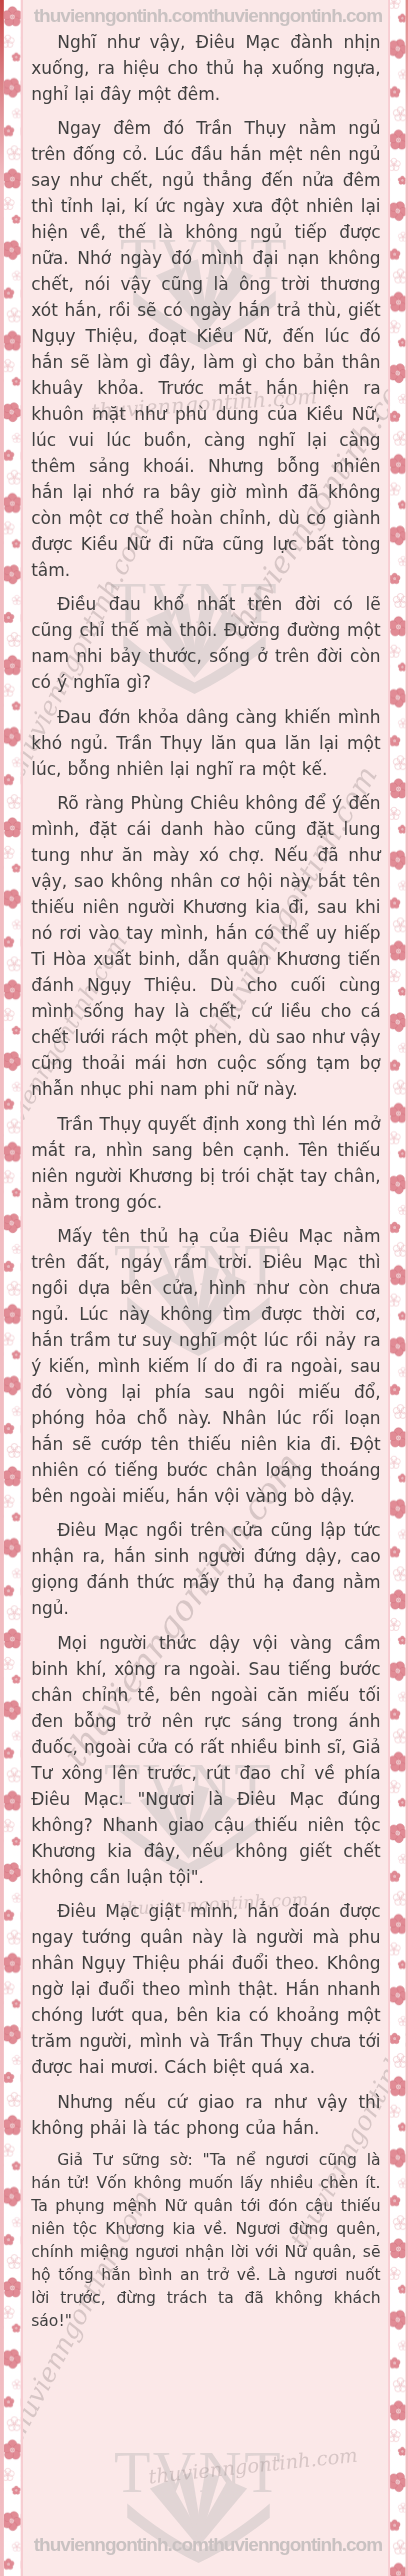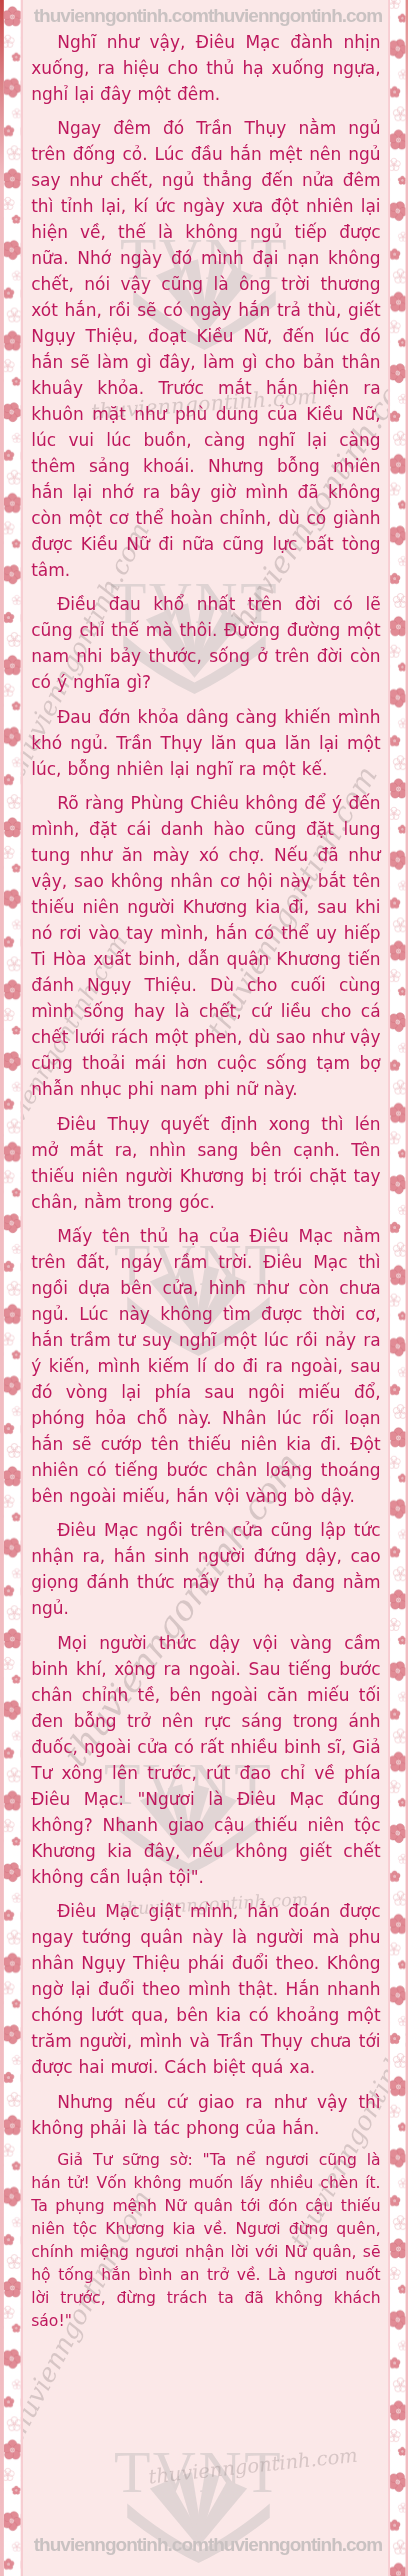--- a/index.html
+++ b/index.html
@@ -26,21 +26,21 @@
     color:rgba(148,132,132,0.34);
   }
   .wm-logo{position:absolute;z-index:0;opacity:.55;}
   
   .content{
     position:absolute;left:23.4px;top:0;width:365px;box-sizing:border-box;
     padding:28.6px 7.8px 0 7.8px;z-index:1;
   }
   .content p{
     margin:0 0 8.4px 0;
-    font-size:17px;line-height:26px;color:#be185d;
+    font-size:17px;line-height:26px;color:#404040;
     text-align:justify;text-indent:26px;word-spacing:0.6px;
   }
   .content p.small{font-size:15.6px;line-height:23px;}
 </style>
 </head>
 <body>
 
 <div class="page">
 
   <svg width="0" height="0" style="position:absolute" aria-hidden="true">
@@ -145,21 +145,21 @@
     <span>thuvienngontinh.com</span>
     <span>thuvienngontinh.com</span>
   </div>
 
   <div class="content">
     <p>Nghĩ như vậy, Điêu Mạc đành nhịn xuống, ra hiệu cho thủ hạ xuống ngựa, nghỉ lại đây một đêm.</p>
     <p>Ngay đêm đó Trần Thụy nằm ngủ trên đống cỏ. Lúc đầu hắn mệt nên ngủ say như chết, ngủ thẳng đến nửa đêm thì tỉnh lại, kí ức ngày xưa đột nhiên lại hiện về, thế là không ngủ tiếp được nữa. Nhớ ngày đó mình đại nạn không chết, nói vậy cũng là ông trời thương xót hắn, rồi sẽ có ngày hắn trả thù, giết Ngụy Thiệu, đoạt Kiều Nữ, đến lúc đó hắn sẽ làm gì đây, làm gì cho bản thân khuây khỏa. Trước mắt hắn hiện ra khuôn mặt như phù dung của Kiều Nữ, lúc vui lúc buồn, càng nghĩ lại càng thêm sảng khoái. Nhưng bỗng nhiên hắn lại nhớ ra bây giờ mình đã không còn một cơ thể hoàn chỉnh, dù có giành được Kiều Nữ đi nữa cũng lực bất tòng tâm.</p>
     <p>Điều đau khổ nhất trên đời có lẽ cũng chỉ thế mà thôi. Đường đường một nam nhi bảy thước, sống ở trên đời còn có ý nghĩa gì?</p>
     <p>Đau đớn khỏa dâng càng khiến mình khó ngủ. Trần Thụy lăn qua lăn lại một lúc, bỗng nhiên lại nghĩ ra một kế.</p>
     <p>Rõ ràng Phùng Chiêu không để ý đến mình, đặt cái danh hào cũng đặt lung tung như ăn mày xó chợ. Nếu đã như vậy, sao không nhân cơ hội này bắt tên thiếu niên người Khương kia đi, sau khi nó rơi vào tay mình, hắn có thể uy hiếp Ti Hòa xuất binh, dẫn quân Khương tiến đánh Ngụy Thiệu. Dù cho cuối cùng mình sống hay là chết, cứ liều cho cá chết lưới rách một phen, dù sao như vậy cũng thoải mái hơn cuộc sống tạm bợ nhẫn nhục phi nam phi nữ này.</p>
-    <p>Điêu Thụy quyết định xong thì lén mở mắt ra, nhìn sang bên cạnh. Tên thiếu niên người Khương bị trói chặt tay chân, nằm trong góc.</p>
+    <p>Trần Thụy quyết định xong thì lén mở mắt ra, nhìn sang bên cạnh. Tên thiếu niên người Khương bị trói chặt tay chân, nằm trong góc.</p>
     <p>Mấy tên thủ hạ của Điêu Mạc nằm trên đất, ngáy rầm trời. Điêu Mạc thì ngồi dựa bên cửa, hình như còn chưa ngủ. Lúc này không tìm được thời cơ, hắn trầm tư suy nghĩ một lúc rồi nảy ra ý kiến, mình kiếm lí do đi ra ngoài, sau đó vòng lại phía sau ngôi miếu đổ, phóng hỏa chỗ này. Nhân lúc rối loạn hắn sẽ cướp tên thiếu niên kia đi. Đột nhiên có tiếng bước chân loáng thoáng bên ngoài miếu, hắn vội vàng bò dậy.</p>
     <p>Điêu Mạc ngồi trên cửa cũng lập tức nhận ra, hắn sinh người đứng dậy, cao giọng đánh thức mấy thủ hạ đang nằm ngủ.</p>
     <p>Mọi người thức dậy vội vàng cầm binh khí, xông ra ngoài. Sau tiếng bước chân chỉnh tề, bên ngoài căn miếu tối đen bỗng trở nên rực sáng trong ánh đuốc, ngoài cửa có rất nhiều binh sĩ, Giả Tư xông lên trước, rút đao chỉ về phía Điêu Mạc: "Ngươi là Điêu Mạc đúng không? Nhanh giao cậu thiếu niên tộc Khương kia đây, nếu không giết chết không cần luận tội".</p>
     <p>Điêu Mạc giật mình, hắn đoán được ngay tướng quân này là người mà phu nhân Ngụy Thiệu phái đuổi theo. Không ngờ lại đuổi theo mình thật. Hắn nhanh chóng lướt qua, bên kia có khoảng một trăm người, mình và Trần Thụy chưa tới được hai mươi. Cách biệt quá xa.</p>
     <p>Nhưng nếu cứ giao ra như vậy thì không phải là tác phong của hắn.</p>
     <p class="small">Giả Tư sững sờ: "Ta nể ngươi cũng là hán tử! Vốn không muốn lấy nhiều chèn ít. Ta phụng mệnh Nữ quân tới đón cậu thiếu niên tộc Khương kia về. Ngươi đừng quên, chính miệng ngươi nhận lời với Nữ quân, sẽ hộ tống hắn bình an trở về. Là ngươi nuốt lời trước, đừng trách ta đã không khách sáo!"</p>
   </div>
 
   <svg class="border left" width="23.4" height="2576" viewBox="0 0 36 3970">
     <rect x="0" y="0" width="6" height="3970" fill="url(#edgeL)"></rect>

